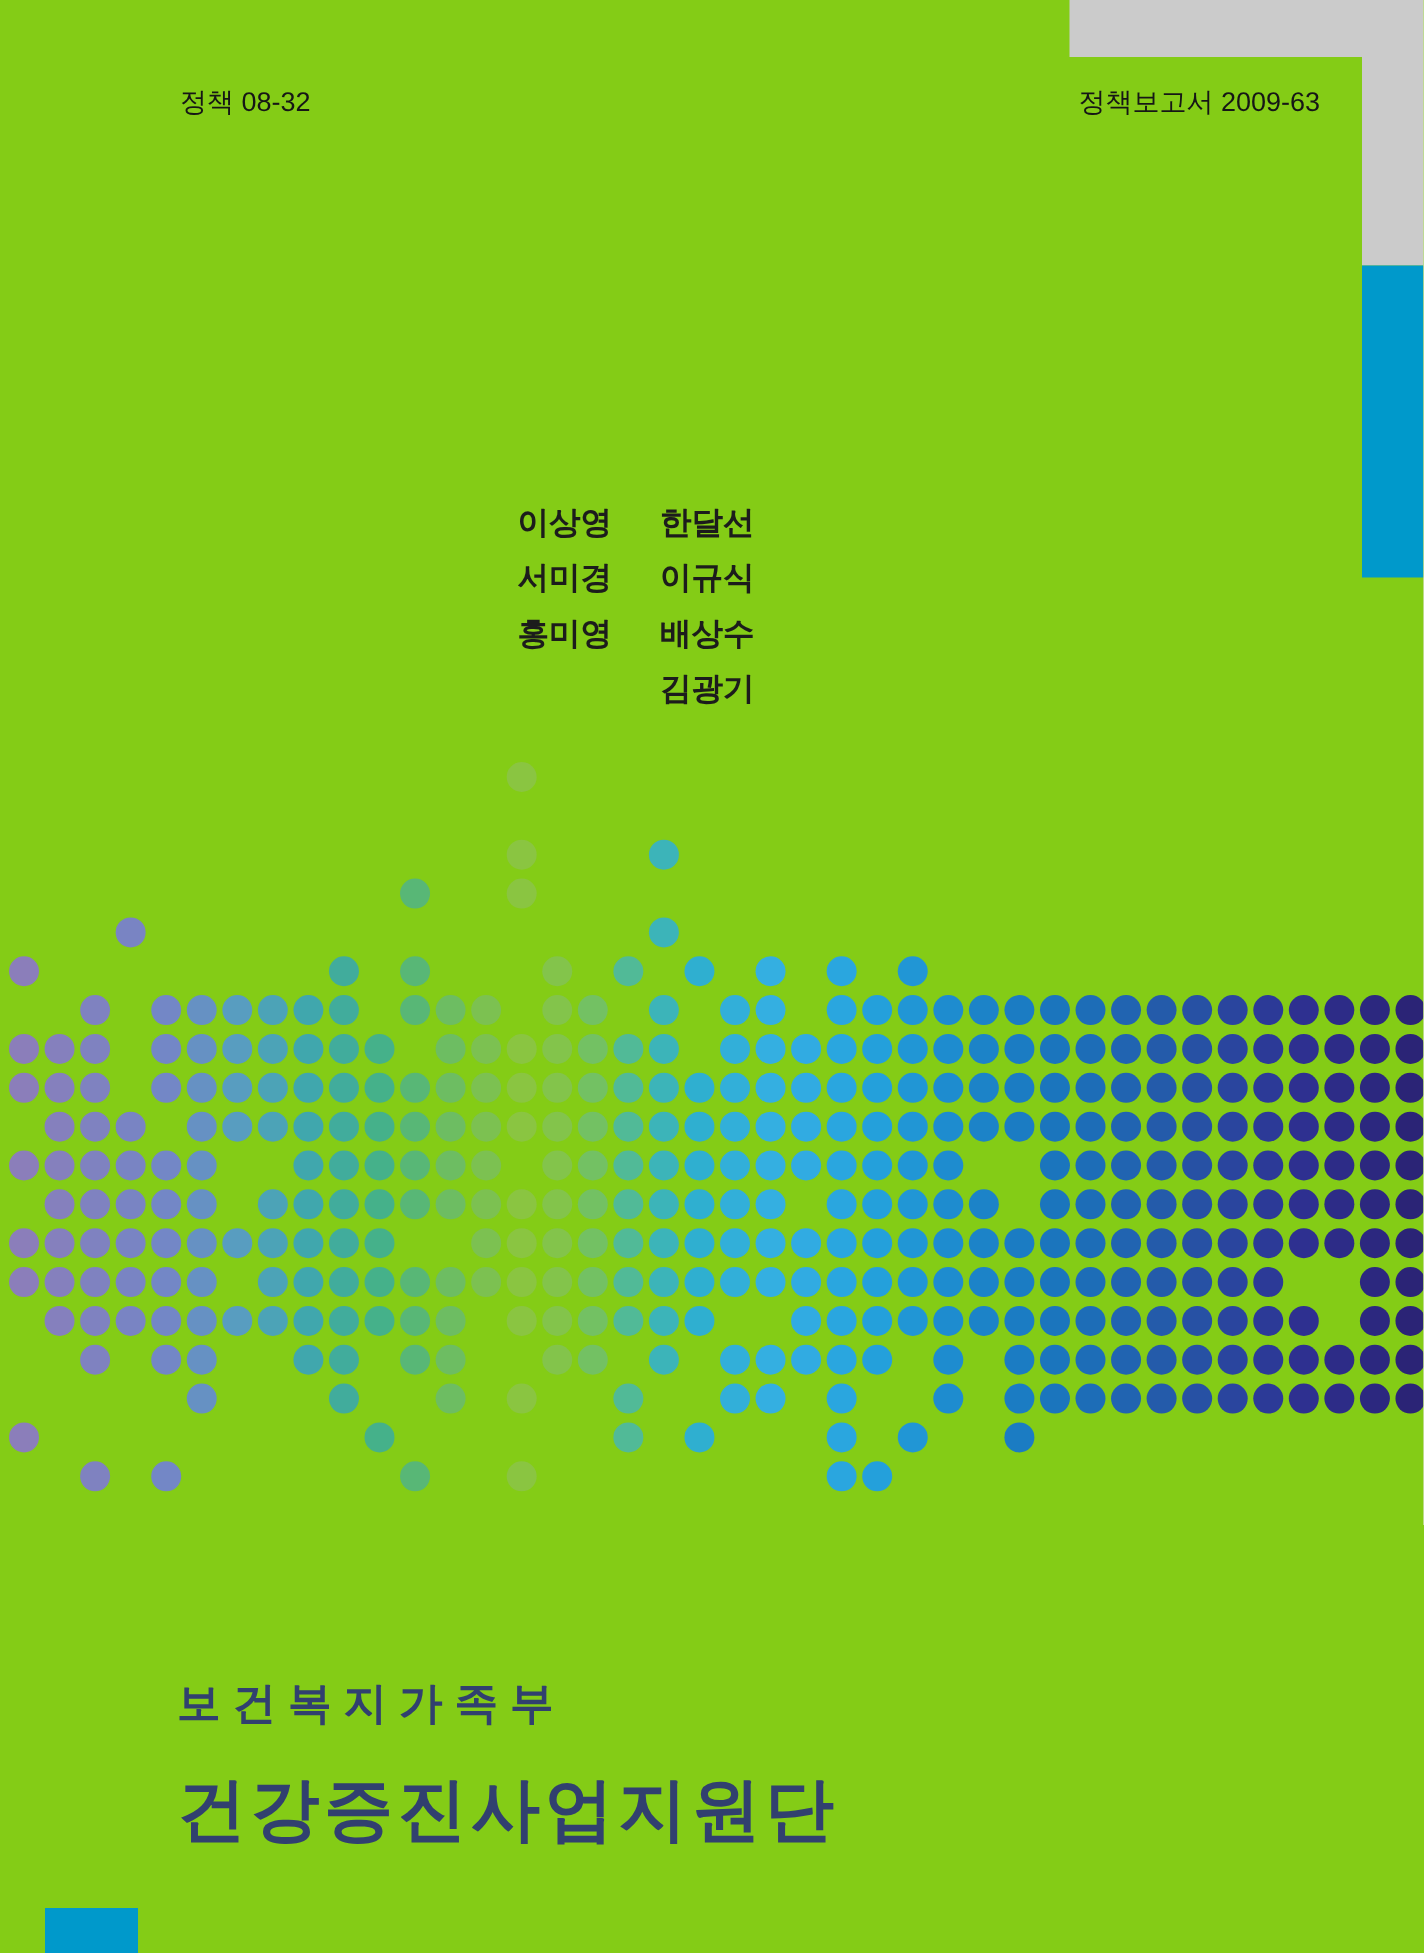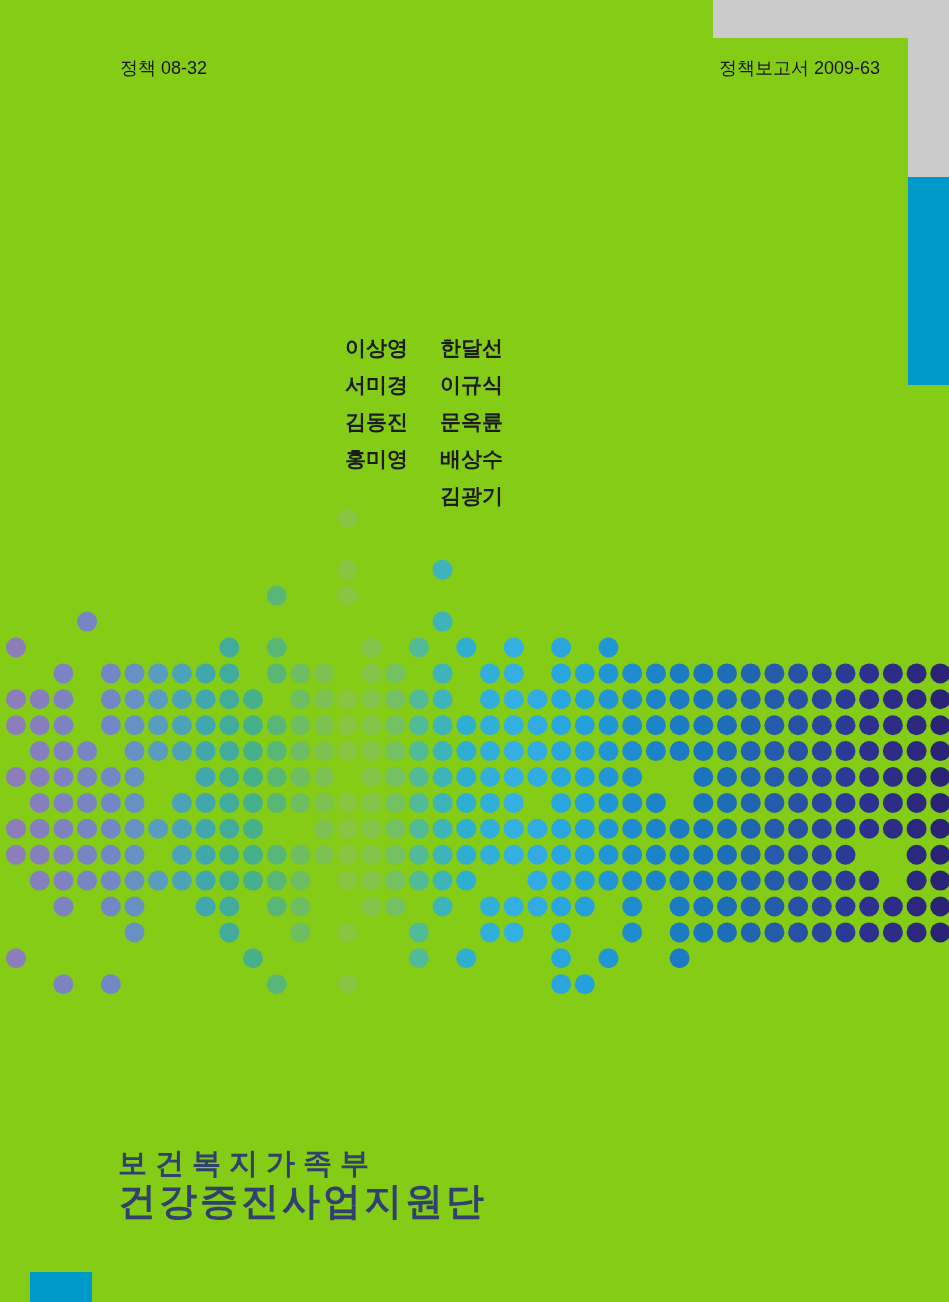--- a/index.html
+++ b/index.html
@@ -38,28 +38,28 @@
   .author-row{display:flex;height:37px;align-items:flex-start;}
   .author-cell{font-size:21px;font-weight:600;color:#1c1c1c;}
   .author-c1{width:95px;}
   .author-c2{width:100px;}
 
   
   .dot-art{position:absolute;left:0;top:0;width:949px;height:1302px;pointer-events:none;}
 
   
   .org1{
-    position:absolute;left:118px;top:1144px;
+    position:absolute;left:118px;top:1116px;
     font-family:"Liberation Serif","DejaVu Serif",serif;
     font-weight:bold;font-size:29px;letter-spacing:8px;white-space:nowrap;
   }
   .org2{
     position:absolute;left:118px;top:1176px;
     font-family:"Liberation Serif","DejaVu Serif",serif;
-    font-weight:bold;font-size:38px;letter-spacing:3px;white-space:nowrap;
+    font-weight:bold;font-size:46px;letter-spacing:3px;white-space:nowrap;
   }
 </style>
 </head>
 <body>
 
 <div class="page">
 
   <div class="rect top-gray-bar" style="background: rgb(203, 203, 203);"></div>
   <div class="rect right-gray-strip" style="background: rgb(203, 203, 203);"></div>
   <div class="rect right-blue-strip" style="background: rgb(0, 153, 203);"></div>
@@ -70,24 +70,20 @@
 
 
   <div class="authors" id="authors">
       <div class="author-row">
         <span class="author-cell author-c1">이상영</span>
         <span class="author-cell author-c2">한달선</span>
       </div>
       <div class="author-row">
         <span class="author-cell author-c1">서미경</span>
         <span class="author-cell author-c2">이규식</span>
-      </div>
-      <div class="author-row">
-        <span class="author-cell author-c1">김동진</span>
-        <span class="author-cell author-c2">문옥륜</span>
       </div>
       <div class="author-row">
         <span class="author-cell author-c1">홍미영</span>
         <span class="author-cell author-c2">배상수</span>
       </div>
       <div class="author-row">
         <span class="author-cell author-c1"></span>
         <span class="author-cell author-c2">김광기</span>
       </div>
     </div>

